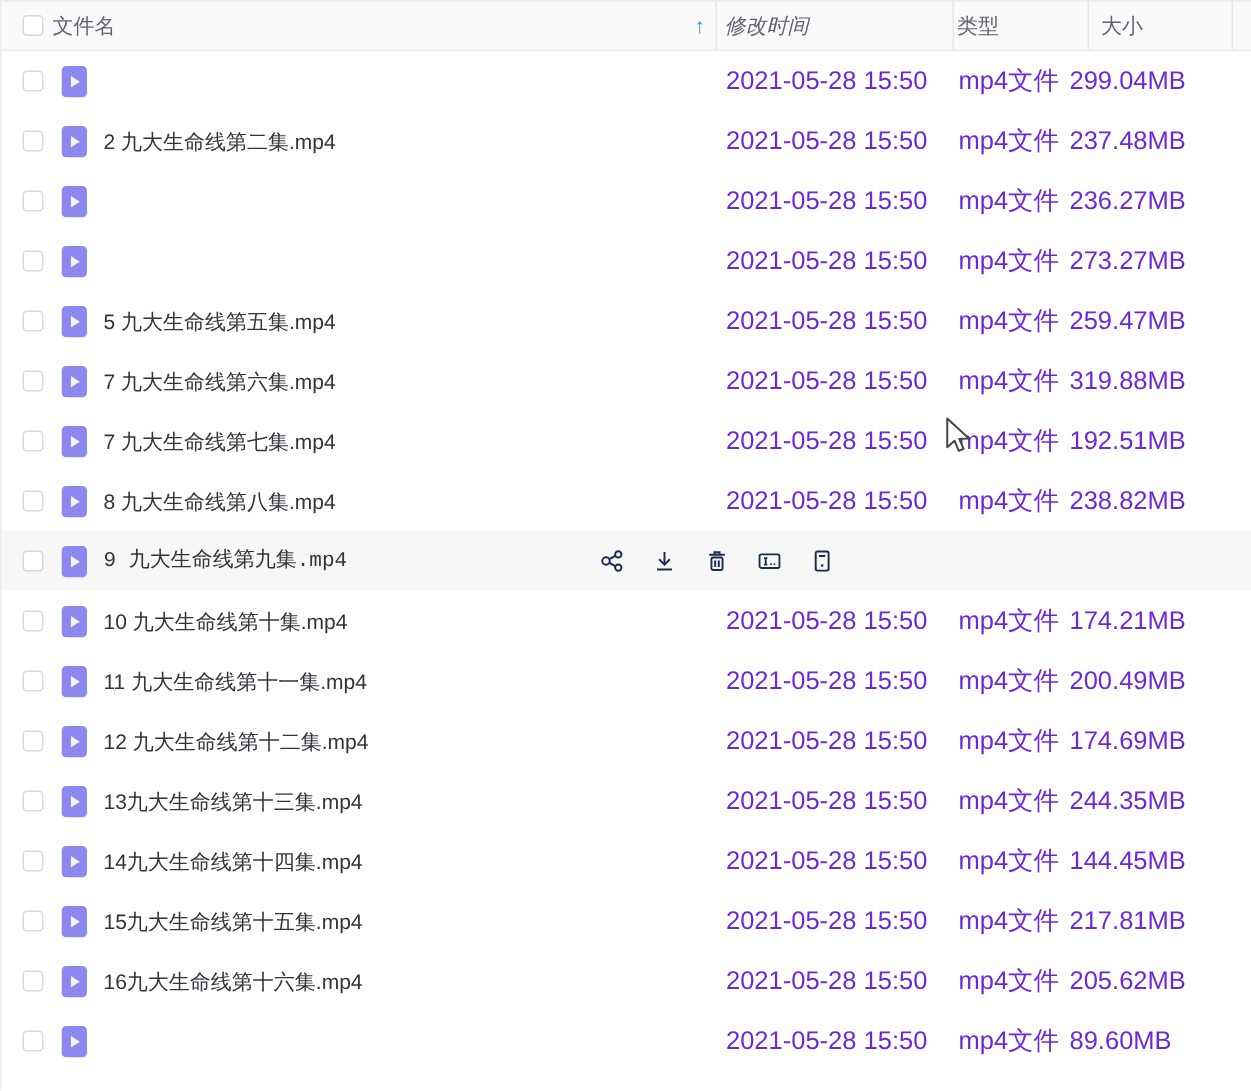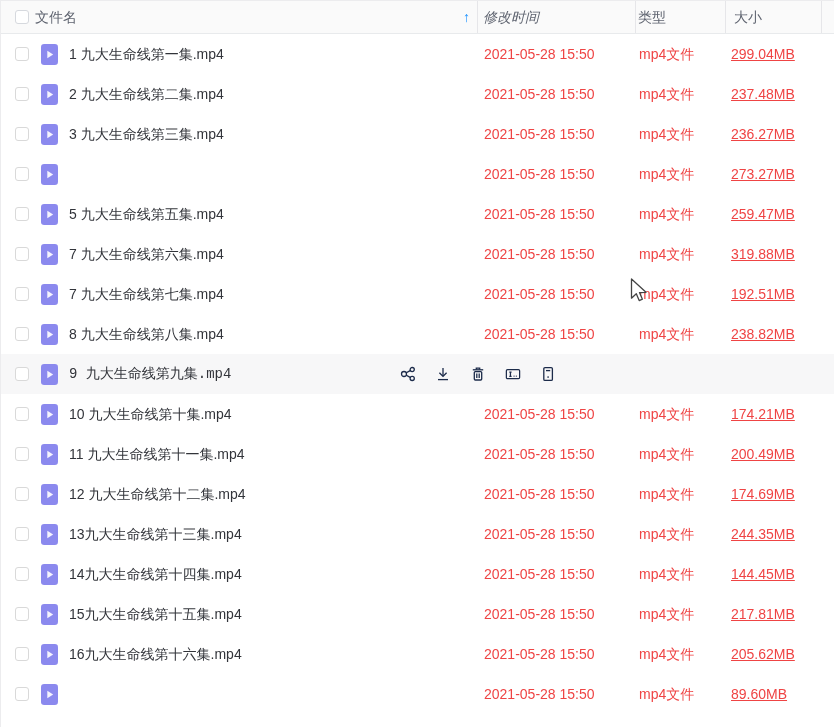--- a/index.html
+++ b/index.html
@@ -35,24 +35,24 @@
   .file-row.hovered { background:#f7f7f8;font-family:Liberation Mono, monospace; }
   .row-checkbox {
     position:absolute; left:14px; top:13px; width:14px; height:14px;
     border:1px solid #d9d9d9; border-radius:3px; background:#fff;
   }
   .file-icon { position:absolute; left:40px; top:10px; width:17px; height:21px; }
   .file-name {
     position:absolute; left:68px; top:0; line-height:40px;
     color:#32343a; font-size:14px; white-space:nowrap;
   }
-  .cell-meta { position:absolute; top:0; line-height:40px; color:#ef4444; font-size:14px; white-space:nowrap; }
+  .cell-meta { position:absolute; top:0; line-height:40px; color:#6d28d9; font-size:17px; white-space:nowrap; }
   .cell-time { left:483px; }
   .cell-type { left:638px; }
-  .cell-size { left:730px;text-decoration:underline; }
+  .cell-size { left:712px; }
   
   .actions { position:absolute; left:398px; top:0; height:40px; display:flex; align-items:center; gap:17px; }
   .action-btn { width:18px; height:18px; display:inline-flex; align-items:center; justify-content:center; cursor:pointer; }
   .action-btn svg { display:block; }
   
   .mouse-cursor { position:absolute; left:629px; top:278px; pointer-events:none; }
 </style>
 </head>
 <body>
 
@@ -78,21 +78,20 @@
 
   <div class="file-list">
   <div class="file-row">
     <span class="row-checkbox"></span>
     <span class="file-icon">
       <svg width="17" height="21" viewBox="0 0 17 21">
         <rect x="0" y="0" width="17" height="21" rx="3.2" fill="#8b89ee"></rect>
         <path d="M6.3 6.7 L12.2 10.5 L6.3 14.3 Z" fill="#f4f3fe"></path>
       </svg>
     </span>
-    <span class="file-name">1 九大生命线第一集.mp4</span>
     <span class="cell-meta cell-time">2021-05-28 15:50</span>
     <span class="cell-meta cell-type">mp4文件</span>
     <span class="cell-meta cell-size">299.04MB</span>
 
   </div>
 
   <div class="file-row">
     <span class="row-checkbox"></span>
     <span class="file-icon">
       <svg width="17" height="21" viewBox="0 0 17 21">
@@ -108,21 +107,20 @@
   </div>
 
   <div class="file-row">
     <span class="row-checkbox"></span>
     <span class="file-icon">
       <svg width="17" height="21" viewBox="0 0 17 21">
         <rect x="0" y="0" width="17" height="21" rx="3.2" fill="#8b89ee"></rect>
         <path d="M6.3 6.7 L12.2 10.5 L6.3 14.3 Z" fill="#f4f3fe"></path>
       </svg>
     </span>
-    <span class="file-name">3 九大生命线第三集.mp4</span>
     <span class="cell-meta cell-time">2021-05-28 15:50</span>
     <span class="cell-meta cell-type">mp4文件</span>
     <span class="cell-meta cell-size">236.27MB</span>
 
   </div>
 
   <div class="file-row">
     <span class="row-checkbox"></span>
     <span class="file-icon">
       <svg width="17" height="21" viewBox="0 0 17 21">

